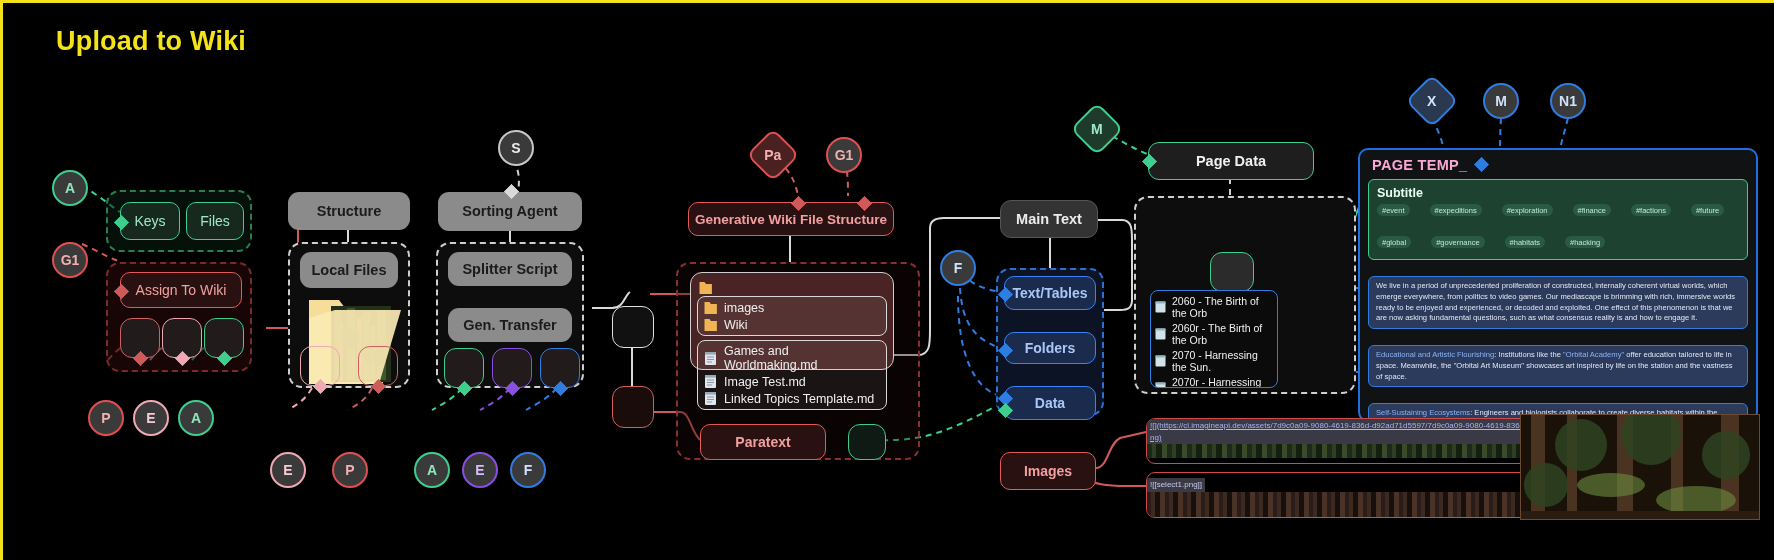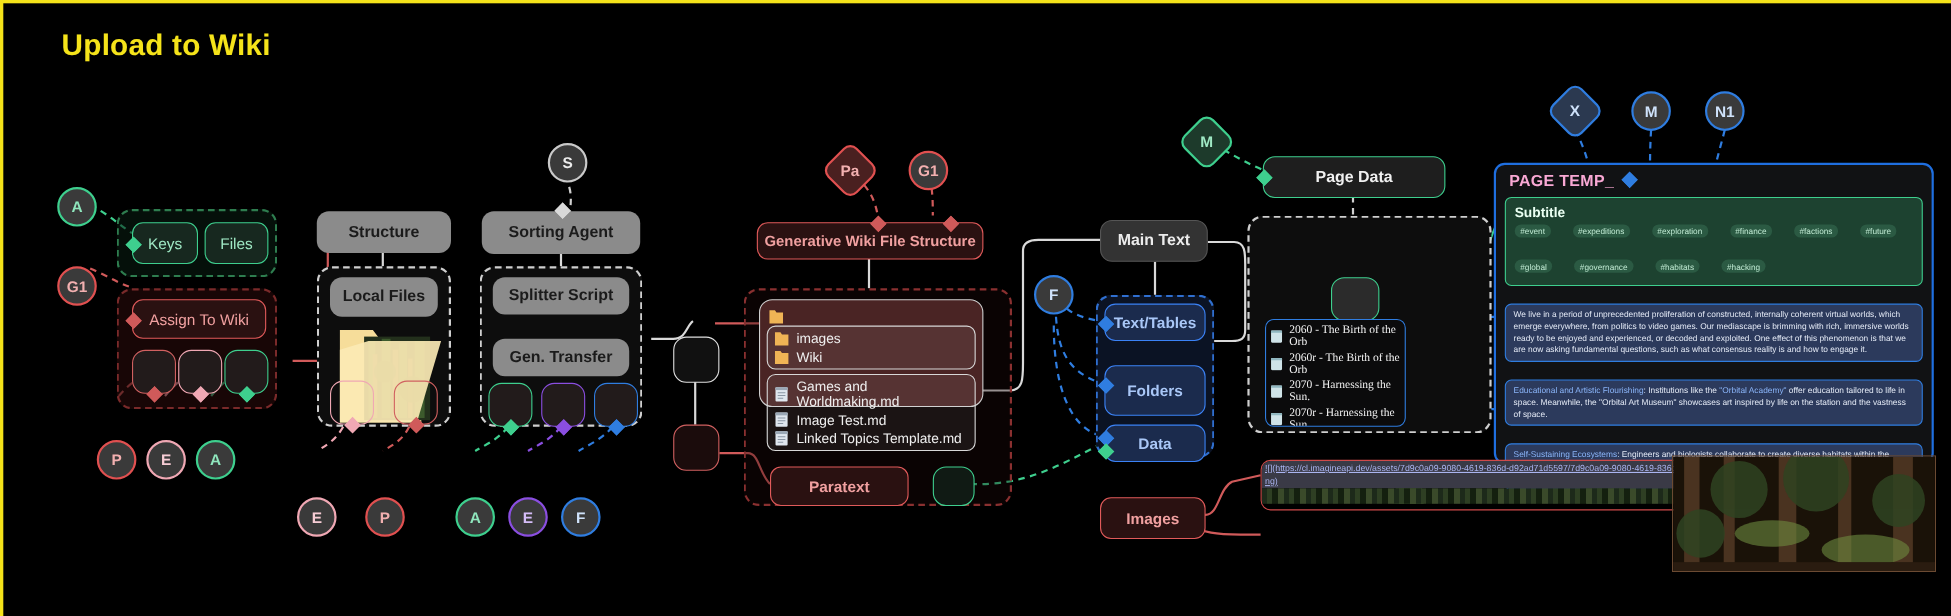--- a/index.html
+++ b/index.html
@@ -104,21 +104,21 @@
       repeating-linear-gradient(90deg,#1d2a1a 0 5px,#2e3f23 5px 9px,#14200f 9px 15px,#3a4a2a 15px 20px),
       radial-gradient(circle at 30% 60%, #3f5a2e 0 14px, transparent 15px),
       radial-gradient(circle at 70% 40%, #2a3a20 0 18px, transparent 19px);
   }
   .thumb2 { background:
       repeating-linear-gradient(90deg,#2a1c18 0 4px,#3c2a20 4px 8px,#17100d 8px 13px,#4a3326 13px 18px),
       radial-gradient(circle at 20% 70%, #2f4a25 0 16px, transparent 17px),
       radial-gradient(circle at 60% 55%, #3a5a2c 0 20px, transparent 21px);
   }
   .notecard { position:absolute; border:1.6px solid #2f7de0; border-radius:8px; background:#0b0b0c;
-              overflow:hidden; padding:2px 4px;font-family:Liberation Serif, serif; }
+              overflow:hidden; padding:2px 4px; }
   .noterow { display:flex; align-items:center; gap:6px; font-size:10.5px; color:#f0f0f0; padding:1.5px 0; }
   .nico { width:11px; height:13px; flex:none; }
 
   
   .folderimg { position:absolute; }
 </style>
 </head>
 <body>
 
 <div id="canvas">
@@ -450,21 +450,21 @@
     <span>F</span>
   </div>
 
   <div class="group g-blue" style="left:996px;top:268px;width:108px;height:148px;"></div>
   <div class="pill p-blue" style="left:1004px;top:276px;width:92px;height:34px;">
     <svg class="dia-dot" style="left:-5px;top:12px;" viewBox="0 0 10 10">
         <rect width="10" height="10" fill="#2f7de0"></rect>
       </svg>
     <span>Text/Tables</span>
   </div>
-  <div class="pill p-blue" style="left:1004px;top:332px;width:92px;height:46px;">
+  <div class="pill p-blue" style="left:1004px;top:332px;width:92px;height:32px;">
     <svg class="dia-dot" style="left:-5px;top:12px;" viewBox="0 0 10 10">
         <rect width="10" height="10" fill="#2f7de0"></rect>
       </svg>
     <span>Folders</span>
   </div>
   <div class="pill p-blue" style="left:1004px;top:386px;width:92px;height:34px;">
     <svg class="dia-dot" style="left:-5px;top:6px;" viewBox="0 0 10 10">
         <rect width="10" height="10" fill="#2f7de0"></rect>
       </svg>
     <svg class="dia-dot" style="left:-5px;top:18px;" viewBox="0 0 10 10">
@@ -558,20 +558,24 @@
       <span class="kw">Educational and Artistic Flourishing</span><span>: Institutions like the </span><span class="qt">"Orbital Academy"</span><span> offer education tailored to life in space. Meanwhile, the </span><span>"Orbital Art Museum"</span><span> showcases art inspired by life on the station and the vastness of space.</span>
     </div>
     <div class="para">
       <span class="kw">Self-Sustaining Ecosystems</span><span>: Engineers and biologists collaborate to create diverse habitats within the station. These eco-zones replicate Earth's environments, from dense forests to serene beaches, providing inhabitants with a sense of home.</span>
     </div>
   </div>
 
   <div class="urlbox" style="left:1146px;top:418px;width:448px;height:46px;">
     <div class="urltxt">![](https://cl.imagineapi.dev/assets/7d9c0a09-9080-4619-836d-d92ad71d5597/7d9c0a09-9080-4619-836d-d92ad71d5597.png)</div>
     <div class="thumb" style="height:14px;"></div>
+  </div>
+  <div class="urlbox" style="left:1146px;top:472px;width:448px;height:46px;border-color:#d04a4a;">
+    <div class="urltxt" style="color:#c8c8e6;text-decoration:none;display:inline-block;">![[select1.png]]</div>
+    <div class="thumb2" style="height:28px;"></div>
   </div>
 
   <div style="position:absolute;left:1520px;top:414px;width:240px;height:106px;overflow:hidden;border:1px solid #6b4a32;">
     <svg viewBox="0 0 240 106" width="240" height="106">
       <rect width="240" height="106" fill="#1a1208"></rect>
       <g fill="#4a3320">
         <rect x="10" y="0" width="14" height="106"></rect>
         <rect x="46" y="0" width="10" height="106"></rect>
         <rect x="96" y="0" width="16" height="106"></rect>
         <rect x="150" y="0" width="12" height="106"></rect>

